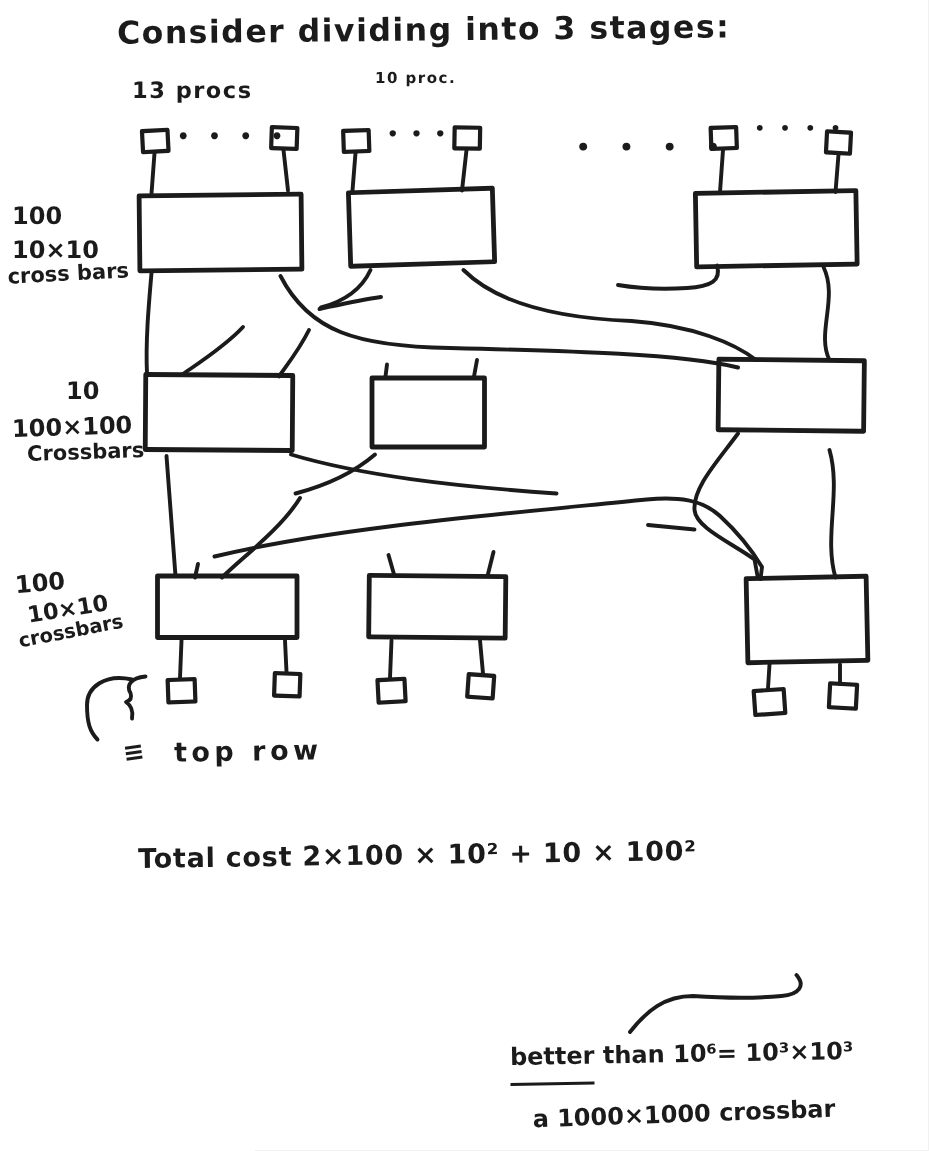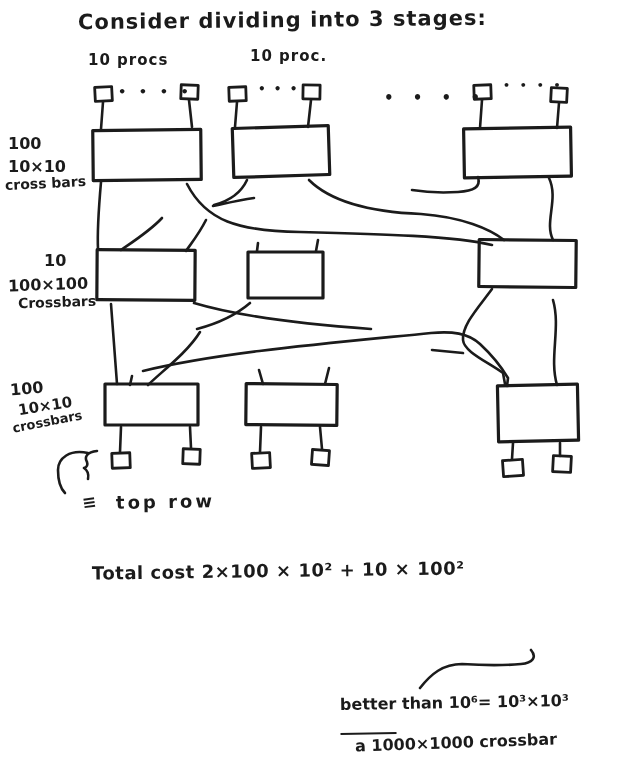--- a/index.html
+++ b/index.html
@@ -2,41 +2,41 @@
 <html><head>
 <meta charset="utf-8">
 <style>
   html,body{margin:0;padding:0;background:#e8e8e8;}
   #page{position:relative;width:619px;height:767px;background:#ffffff;overflow:hidden;
         font-family:"DejaVu Sans",sans-serif;color:#1b1b1b;}
   #page *{box-sizing:border-box;}
   .txt{position:absolute;white-space:nowrap;font-weight:700;color:#1b1b1b;}
   .title{left:78px;top:8px;font-size:21px;letter-spacing:1px;transform:rotate(-0.6deg);}
   .col1{left:88px;top:51px;font-size:15px;letter-spacing:1px;}
-  .col2{left:250px;top:47px;font-size:15px;letter-spacing:1px;}
+  .col2{left:250px;top:47px;font-size:10px;letter-spacing:1px;}
   .dots{font-size:13px;letter-spacing:4px;}
   .d-g1{left:118px;top:84px;}
   .d-g2{left:258px;top:82px;font-size:12px;letter-spacing:2px;}
   .d-mid{left:384px;top:89px;font-size:15px;letter-spacing:7px;}
   .d-g3{left:503px;top:79px;font-size:11px;letter-spacing:3px;}
   .s1a{left:8px;top:134px;font-size:16px;}
   .s1b{left:8px;top:157px;font-size:16px;}
   .s1c{left:5px;top:175px;font-size:14px;transform:rotate(-3deg);}
   .s2a{left:14px;top:251px;font-size:16px;margin-left:30px;}
   .s2b{left:8px;top:275px;font-size:16px;transform:rotate(-2deg);}
   .s2c{left:18px;top:294px;font-size:14px;transform:rotate(-2deg);}
   .s3a{left:10px;top:379px;font-size:16px;transform:rotate(-5deg);}
   .s3b{left:18px;top:397px;font-size:15px;transform:rotate(-9deg);}
   .s3c{left:12px;top:414px;font-size:13px;transform:rotate(-11deg);}
   .equiv{left:82px;top:492px;font-size:17px;transform:rotate(-8deg);}
   .toprow{left:116px;top:491px;font-size:18px;letter-spacing:3px;transform:rotate(-1deg);}
   .math1{left:92px;top:560px;font-size:18px;letter-spacing:0.5px;transform:rotate(-0.8deg);}
   .math2{left:158px;top:615px;font-size:19px;letter-spacing:0.5px;}
   .math3{left:340px;top:693px;font-size:16px;transform:rotate(-1deg);}
-  .math3 .u{border-bottom:2.5px solid #1b1b1b;padding-bottom:19px;}
+  .math3 .u{border-bottom:2.5px solid #1b1b1b;padding-bottom:8px;}
   .math4{left:355px;top:733px;font-size:16px;transform:rotate(-2deg);}
   svg{position:absolute;left:0;top:0;}
   .ink{stroke:#1b1b1b;fill:none;stroke-linecap:round;stroke-linejoin:round;}
   .box{stroke-width:3.2px;}
   .sq{stroke-width:2.8px;}
   .wire{stroke-width:2.6px;}
 </style>
 </head>
 <body>
 
@@ -122,21 +122,21 @@
 
     <g>
       <path class="ink wire" d="M97,451 C87,452 84,457 87,462 C88,465 87,467 84,468 C87,470 89,474 88,479"></path>
       <path class="ink wire" d="M88,453 C70,449 58,458 58,470 C58,482 60,488 65,493"></path>
     </g>
 
     <path class="ink wire" d="M531,650 C537,657 533,663 521,664 C500,666 477,665 462,664 C443,664 431,674 420,688"></path>
   </svg>
 
   <div class="txt title">Consider dividing into 3 stages:</div>
-  <div class="txt col1">10 procs</div>
+  <div class="txt col1">13 procs</div>
   <div class="txt col2">10 proc.</div>
 
   <div class="txt dots d-g1">• • • •</div>
   <div class="txt dots d-g2">• • •</div>
   <div class="txt dots d-mid">• • • •</div>
   <div class="txt dots d-g3">• • • •</div>
 
   <div class="txt s1a">100</div>
   <div class="txt s1b">10×10</div>
   <div class="txt s1c">cross bars</div>

